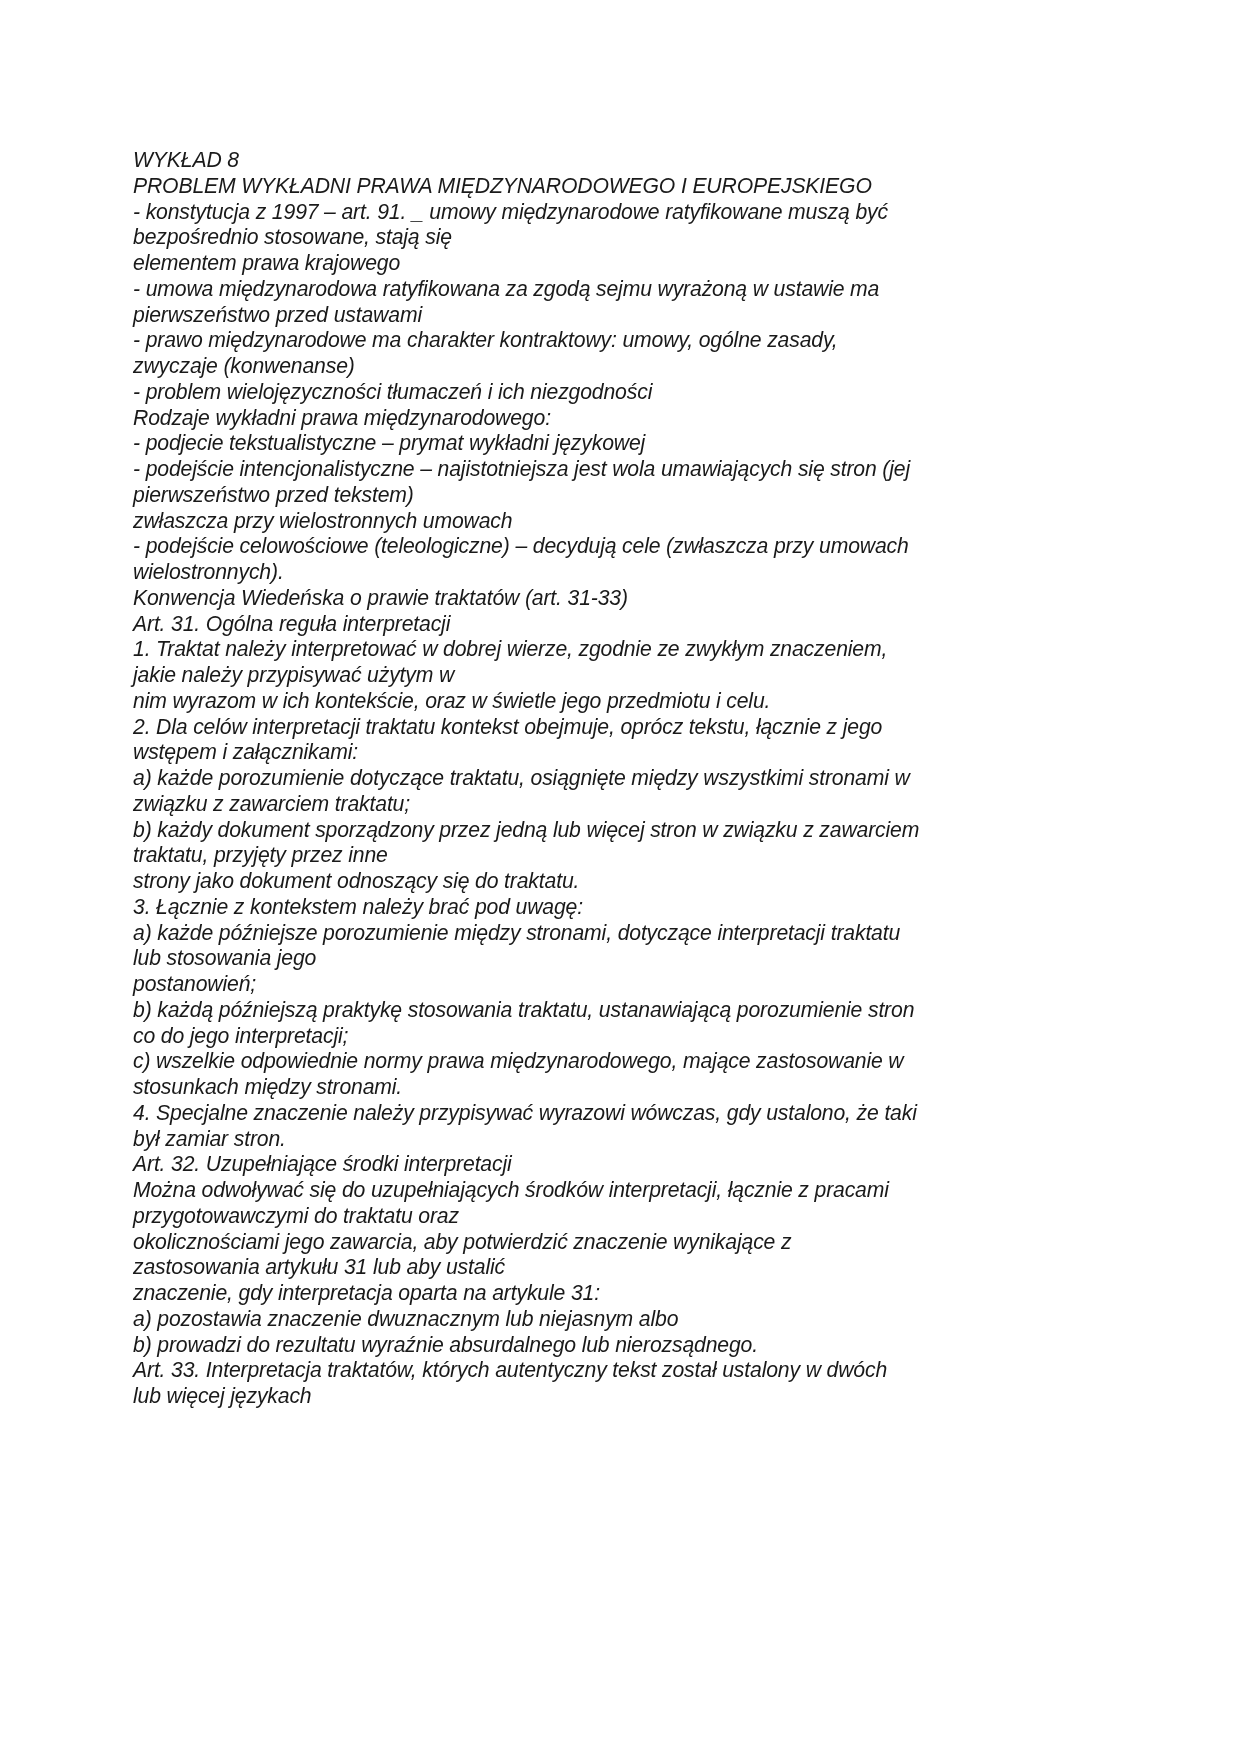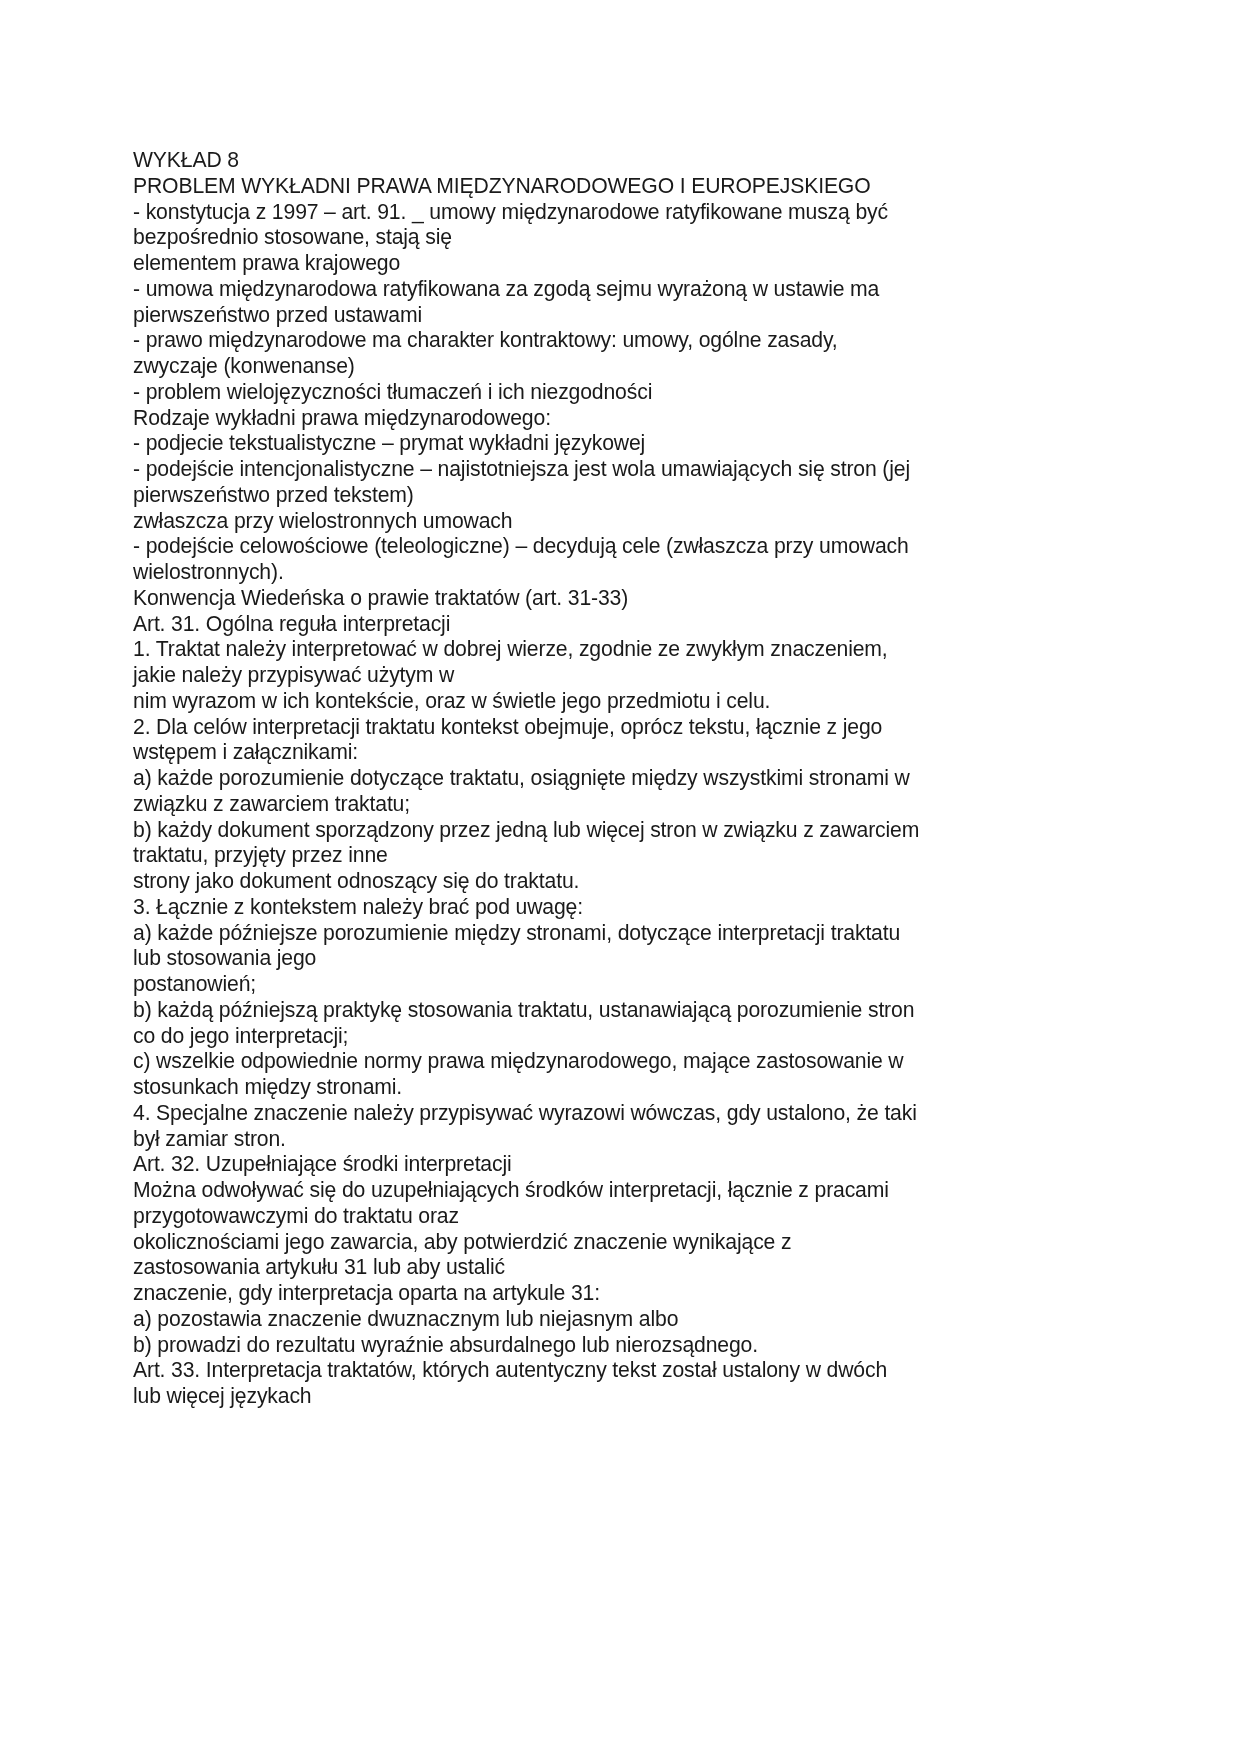--- a/index.html
+++ b/index.html
@@ -13,20 +13,21 @@
     position: relative;
     overflow: hidden;
   }
   .page {
     position: absolute;
     left: 0;
     top: 0;
     width: 1240px;
     height: 1754px;
     background: #ffffff;
+    font-style: italic;
   }
   .text-block {
     position: absolute;
     left: 133px;
     top: 148px;
     width: 1000px;
     font-family: "Liberation Sans", sans-serif;
     font-size: 21.5px;
     line-height: 25.75px;
     color: #1a1a1a;

